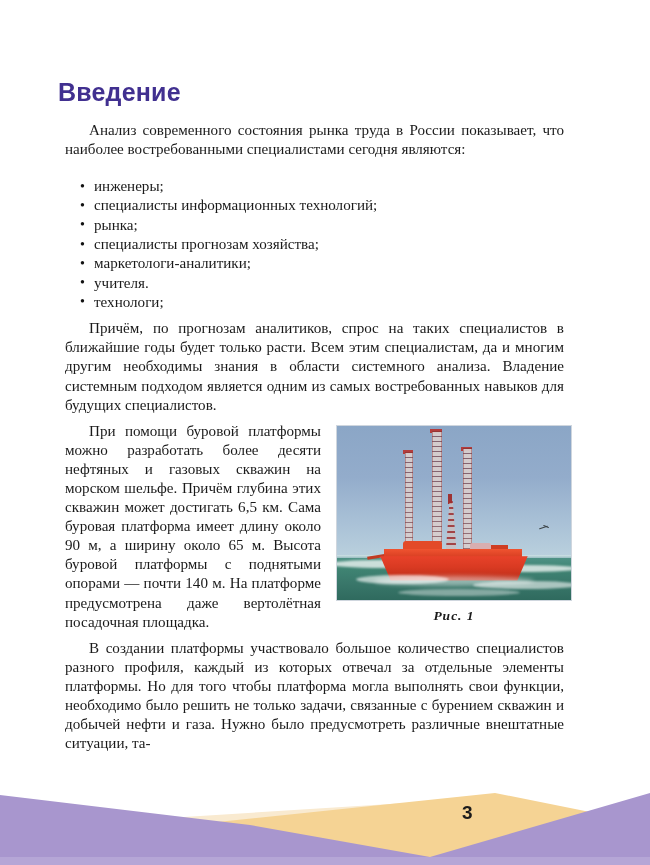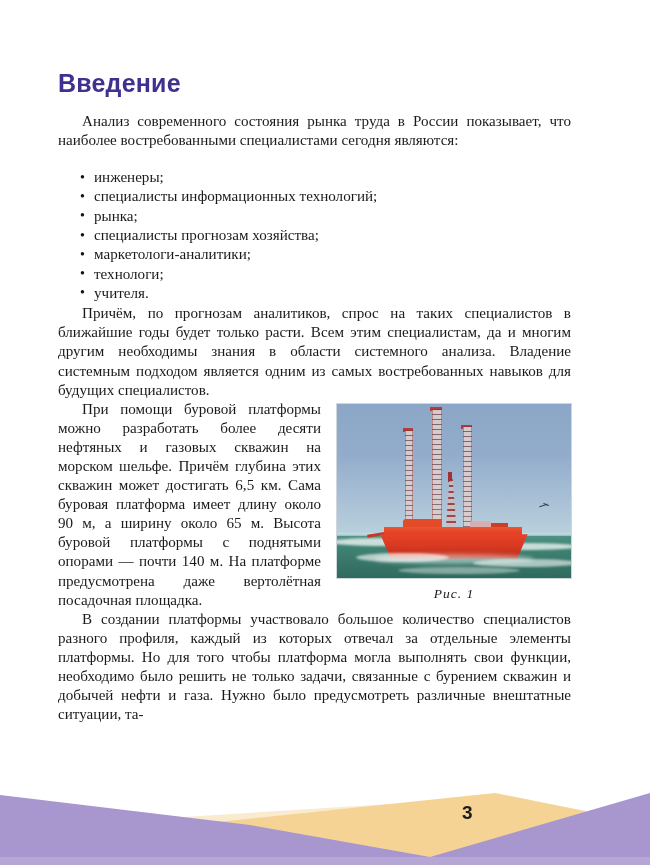--- a/index.html
+++ b/index.html
@@ -28,30 +28,30 @@
     left: 58px;
     top: 62px;
     width: 513px;
   }
 
   h1.chapter-title {
     font-family: "Liberation Sans", sans-serif;
     font-weight: bold;
     font-size: 25px;
     color: #413090;
-    margin: 7px 0 14px 0;
+    margin: 16px 0 14px 0;
     letter-spacing: 0.2px;
   }
 
   p.body-par {
     font-family: "Liberation Serif", serif;
     font-size: 15.1px;
     line-height: 19.1px;
     color: #1a1a1a;
-    margin: 0;
+    margin: 7px;
     text-align: justify;
     text-indent: 24px;
     hyphens: manual;
   }
 
   ul.prof-list {
     list-style: none;
     margin: 18px 0 1px 0;
     padding: 0 0 0 22px;
   }
@@ -71,20 +71,21 @@
     font-size: 14px;
     color: #111;
   }
 
   
   .figure {
     float: right;
     width: 234px;
     margin: 4px 0 3px 16px;
     shape-margin: 6px;
+    font-weight: bold;
   }
   .figure .photo-frame {
     width: 234px;
     height: 174px;
     position: relative;
     overflow: hidden;
     background: #8fa9c8;
     box-shadow: 0 0 0 1px #cfd6de;
   }
   .figure .caption {
@@ -307,22 +308,22 @@
     <h1 class="chapter-title">Введение</h1>
 
     <p class="body-par">Анализ современного состояния рынка труда в России показывает, что наиболее востребованными специалистами сегодня являются:</p>
 
     <ul class="prof-list">
       <li>инженеры;</li>
       <li>специалисты информационных технологий;</li>
       <li>рынка;</li>
       <li>специалисты прогнозам хозяйства;</li>
       <li>маркетологи-аналитики;</li>
+      <li>учителя.</li>
       <li>технологи;</li>
-      <li>учителя.</li>
     </ul>
 
     <p class="body-par">Причём, по прогнозам аналитиков, спрос на таких специалистов в ближайшие годы будет только расти. Всем этим специалистам, да и многим другим необходимы знания в области системного анализа. Владение системным подходом является одним из самых востребованных навыков для будущих специалистов.</p>
 
 
     <div class="figure">
       <div class="photo-frame">
         <div class="sky"></div>
         <div class="sea"></div>
         <div class="horizon"></div>

